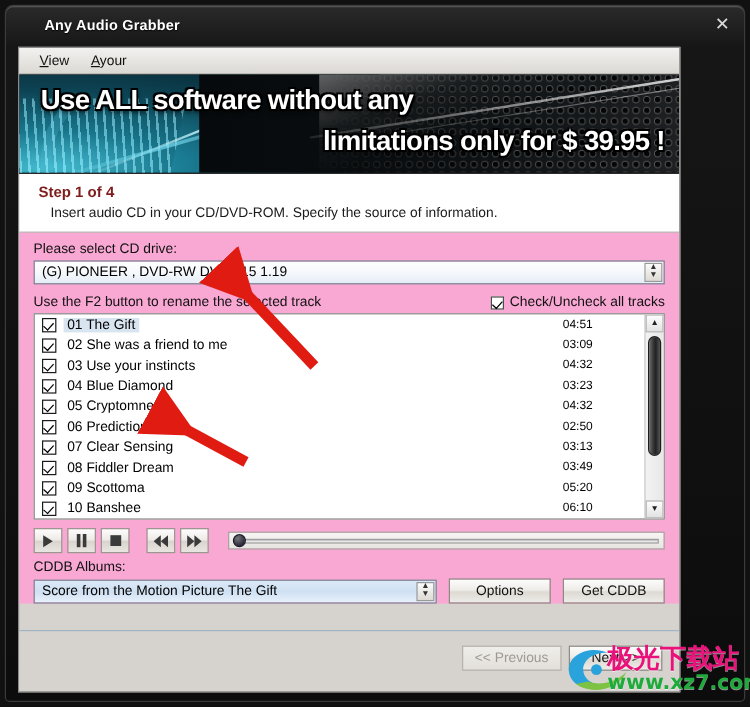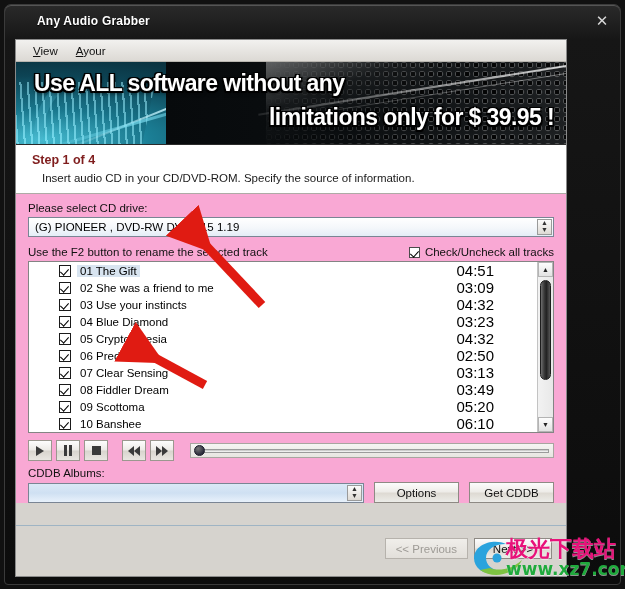--- a/index.html
+++ b/index.html
@@ -278,32 +278,31 @@
     overflow: hidden;
   }
   .tl-rows { position: absolute; left: 0; top: 0; right: 17px; }
   .track-row {
     display: flex; align-items: center;
     height: 17px;
     padding-left: 6px;
     font-size: 11.5px;
     color: #000;
     cursor: default;
-    margin-left: 24px;
   }
   .track-row .tname {
     margin-left: 6px;
     padding: 0 3px;
     white-space: nowrap;
   }
   .track-row.selected .tname { background: #d8e4f0; }
   .track-row .tdur {
     margin-left: auto;
     padding-right: 42px;
-    font-size: 15px;
+    font-size: 10px;
     color: #000;
   }
 
   .vscroll {
     position: absolute;
     right: 0; top: 0;
     width: 16px; height: 100%;
     background: linear-gradient(90deg,#f2f2f2,#e8e8e8);
     border-left: 1px solid #c3c3c3;
     box-sizing: border-box;
@@ -615,20 +614,21 @@
           <div class="slider-wrap">
             <div class="slider-track"></div>
             <div class="slider-thumb"></div>
           </div>
         </div>
 
         <div class="cddb-label">CDDB Albums:</div>
         <div class="cddb-row">
           <div class="cddb-combo">
             <div class="combo highlight">
+              <span>Score from the Motion Picture The Gift</span>
               <div class="spin">
                 <span>▲</span>
                 <span>▼</span>
               </div>
             </div>
           </div>
           <div class="btn">Options</div>
           <div class="btn">Get CDDB</div>
         </div>
 

